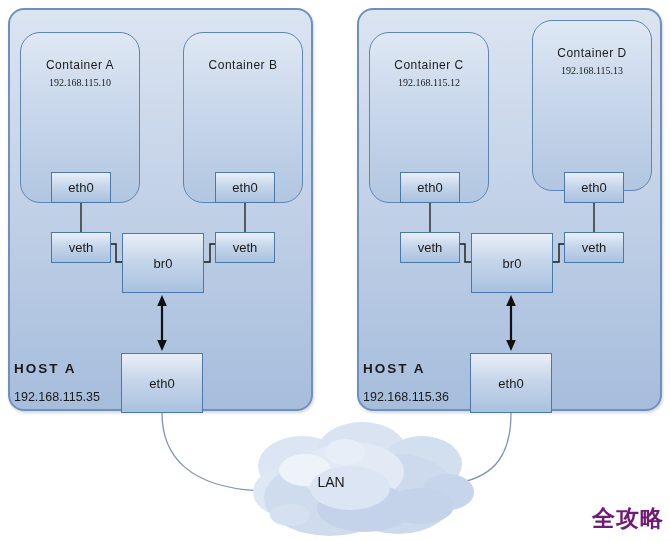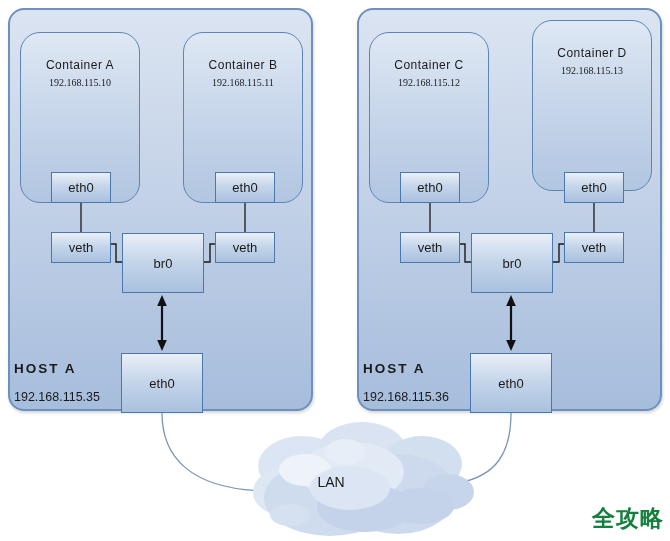--- a/index.html
+++ b/index.html
@@ -36,37 +36,36 @@
   .hostlabel{position:absolute;top:360px;width:108px;text-align:left;z-index:3;}
   .hname{font-size:13.5px;font-weight:bold;letter-spacing:2px;line-height:17px;}
   .hip{font-size:12.5px;line-height:16px;margin-top:12px;}
 
   
   .overlay{position:absolute;left:0;top:0;z-index:4;pointer-events:none;}
 
   .lanlabel{position:absolute;left:303px;top:474px;width:56px;text-align:center;
             font-size:14px;z-index:5;}
   .watermark{position:absolute;left:592px;top:503px;width:76px;z-index:6;
-             font-size:23px;font-weight:bold;color:#15803d;
+             font-size:23px;font-weight:bold;color:#701a75;
              font-family:Liberation Serif, serif;letter-spacing:1px;}
 </style>
 </head>
 <body>
 
 <div class="stage">
 
   <div class="host host-left"></div>
 
   <div class="cbox" style="left:20px;top:32px;">
     <div class="cname">Container A</div>
     <div class="cip">192.168.115.10</div>
   </div>
   <div class="cbox" style="left:183px;top:32px;">
     <div class="cname">Container B</div>
-    <div class="cip">192.168.115.11</div>
   </div>
 
   <div class="sbox ifc" style="left:51px;">eth0</div>
   <div class="sbox ifc" style="left:215px;">eth0</div>
   <div class="sbox vth" style="left:51px;">veth</div>
   <div class="sbox vth" style="left:215px;">veth</div>
   <div class="sbox brg" style="left:122px;">br0</div>
   <div class="sbox heh" style="left:121px;">eth0</div>
 
   <div class="hostlabel" style="left:14px;">

